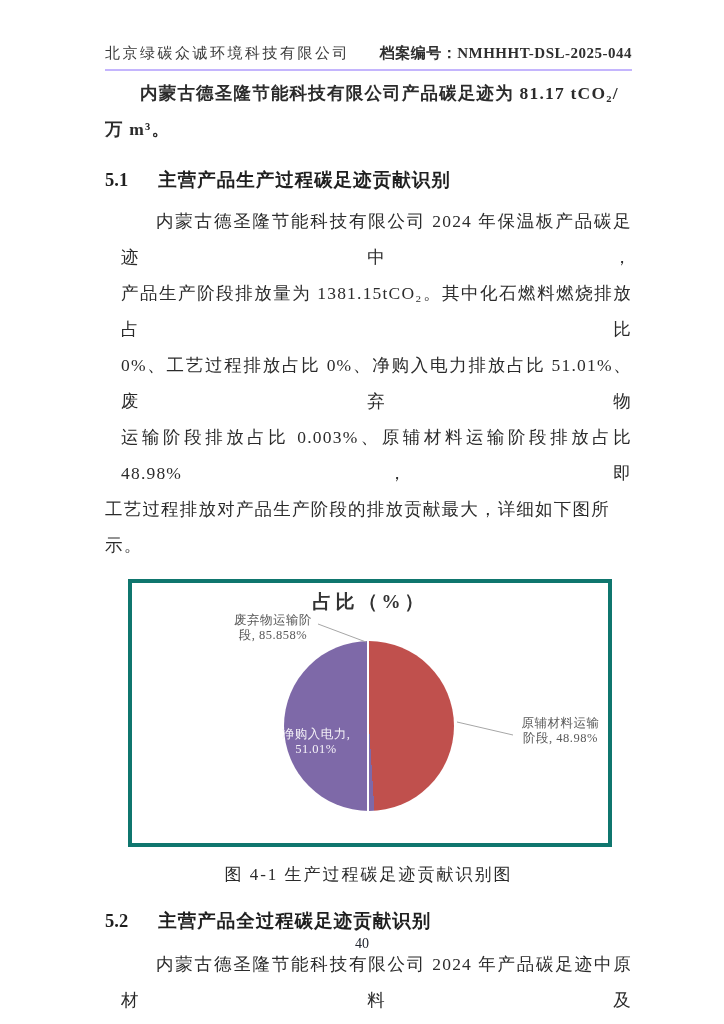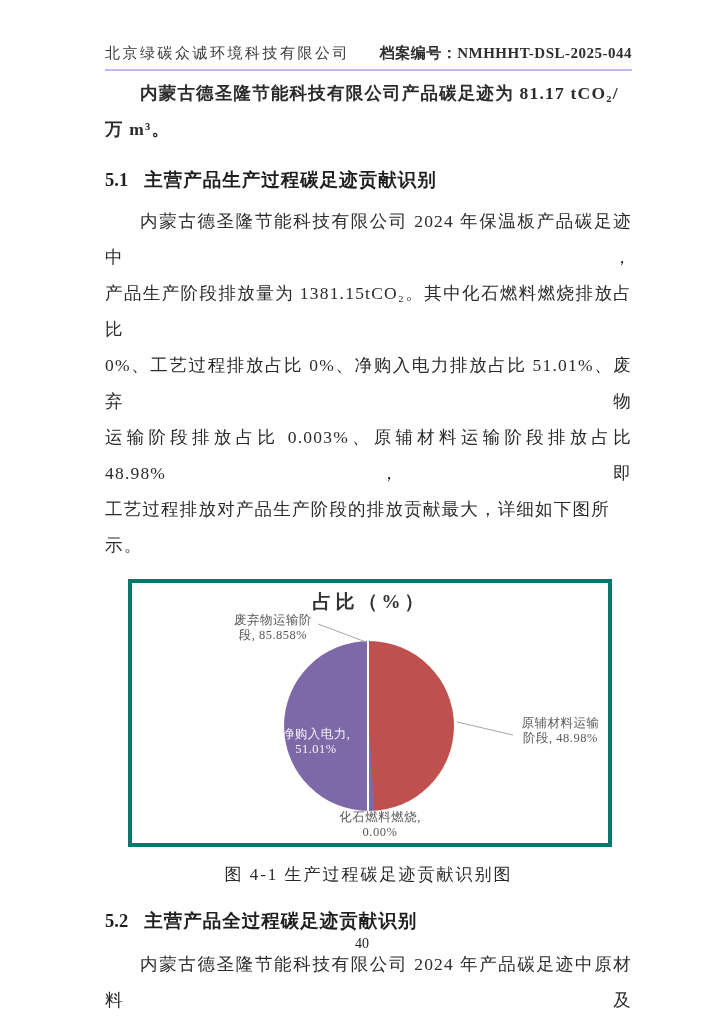--- a/index.html
+++ b/index.html
@@ -11,25 +11,25 @@
   .content { padding:44px 92px 0 105px; }
   
   .hdr {
     display:flex; justify-content:space-between; align-items:flex-end;
     border-bottom:2px solid #c4b5fd; padding-bottom:6px;
   }
   .hdr-left { font-size:15px; letter-spacing:2.5px; color:#3a3a3a; }
   .hdr-right { font-size:15px; font-weight:bold; letter-spacing:0.5px; color:#2f2f2f; }
   
   .bline { font-size:17.5px; line-height:36px; letter-spacing:1.2px; color:#2b2b2b; }
-  .jline { text-align:justify; text-align-last:justify; }
+  .jline { text-align:justify; text-align-last:justify;margin-left:16px; }
   .indent { text-indent:2em; }
   .intro { margin-top:4px;font-weight:bold; }
   .sec-h { margin:18px 0 0 0; font-size:18.5px; font-weight:bold; letter-spacing:1px; color:#1f1f1f; line-height:30px; }
-  .sec-h .num { margin-right:16px; letter-spacing:0; }
+  .sec-h .num { margin-right:30px; letter-spacing:0; }
   .para { margin-top:8px; }
   
   .chart-box {
     position:relative; width:476px; height:260px;
     margin:16px 0 0 23px; border:4px solid #0f766e; background:#fff;
   }
   .chart-title {
     position:absolute; top:6px; left:0; right:0; text-align:center;
     font-size:19px; font-weight:bold; letter-spacing:4px; color:#333333;
   }
@@ -80,22 +80,20 @@
       <svg class="leaders" viewBox="0 0 476 260">
         <line x1="186" y1="41" x2="234" y2="59" stroke="#a6a6a6" stroke-width="1"></line>
         <line x1="325" y1="139" x2="381" y2="152" stroke="#a6a6a6" stroke-width="1"></line>
       </svg>
       <div class="clabel lbl-waste">废弃物运输阶
 段, 85.858%</div>
       <div class="clabel lbl-electricity">净购入电力,
 51.01%</div>
       <div class="clabel lbl-materials">原辅材料运输
 阶段, 48.98%</div>
-      <div class="clabel lbl-fuel">化石燃料燃烧,
-0.00%</div>
     </div>
 
     <div class="fig-cap">图 4-1 生产过程碳足迹贡献识别图</div>
 
     <div class="sec-h" style="margin-top:20px;">
       <span class="num">5.2</span><span>主营产品全过程碳足迹贡献识别</span>
     </div>
 
     <div class="para" style="margin-top:10px;">
       <div class="bline indent jline">内蒙古德圣隆节能科技有限公司 2024 年产品碳足迹中原材料及</div>

